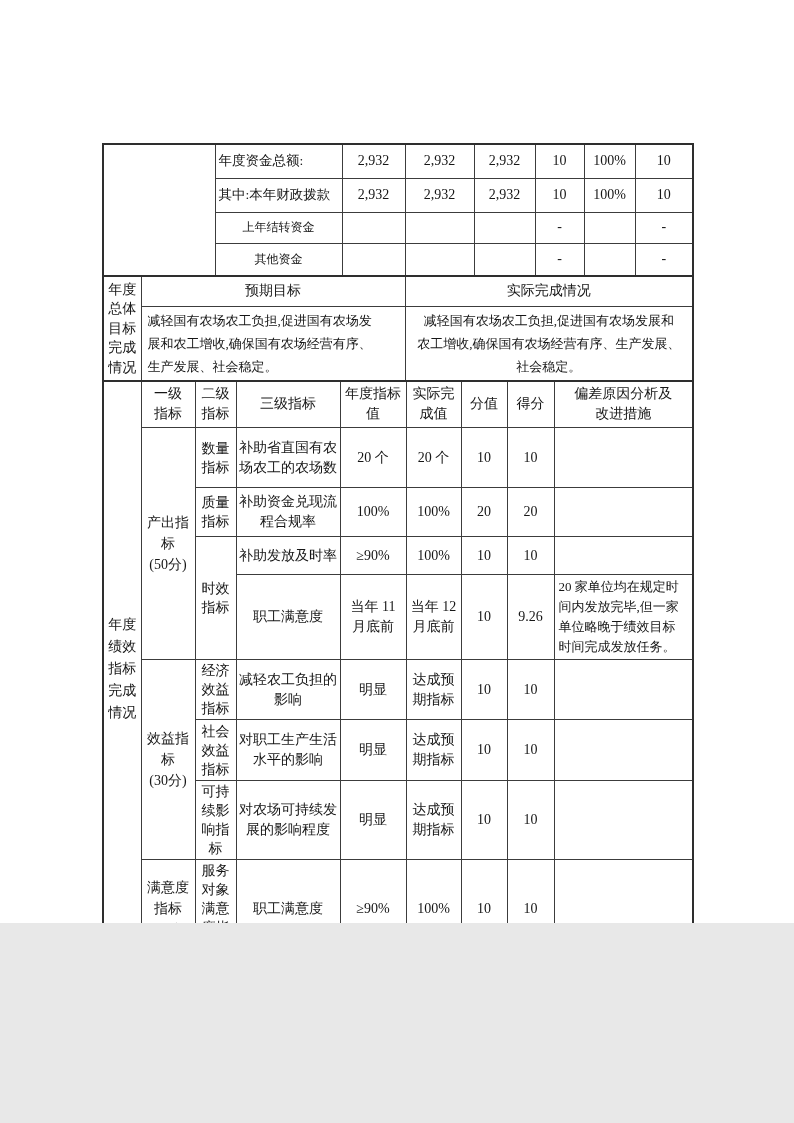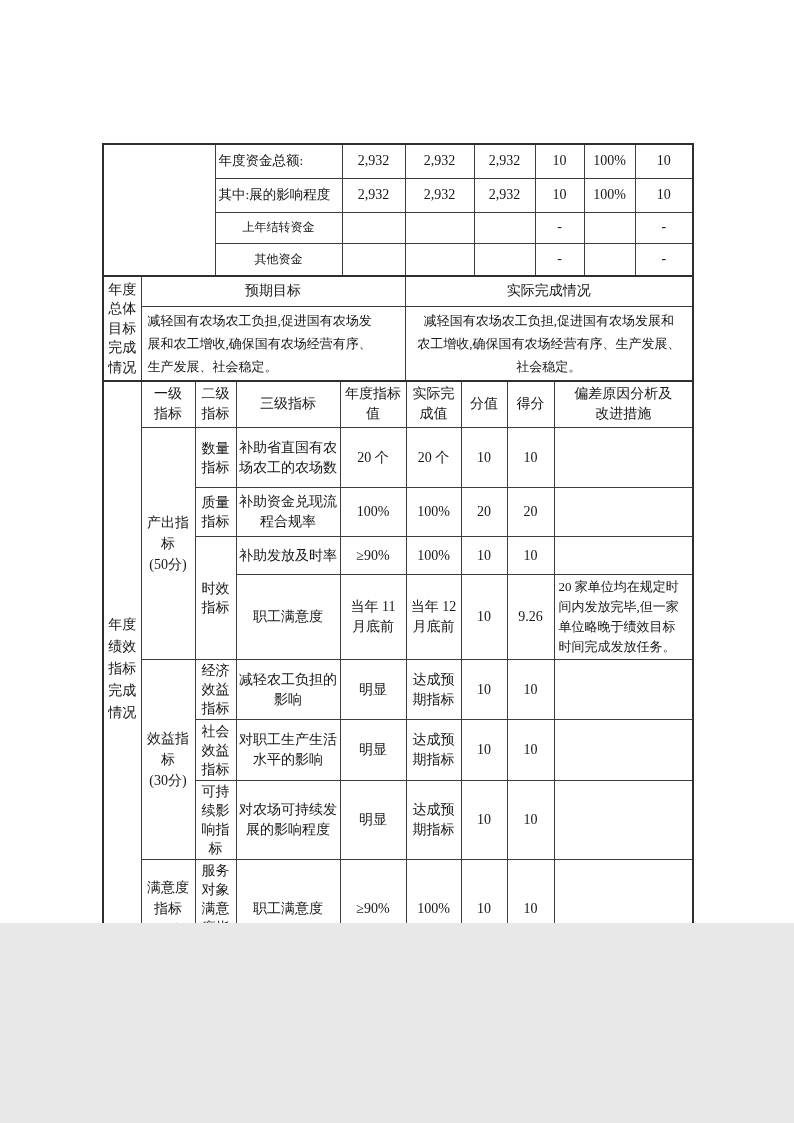--- a/index.html
+++ b/index.html
@@ -88,21 +88,21 @@
         <td rowspan="4"></td>
         <td class="flabel">年度资金总额:</td>
         <td>2,932</td>
         <td>2,932</td>
         <td>2,932</td>
         <td>10</td>
         <td>100%</td>
         <td>10</td>
       </tr>
       <tr class="ta-r2">
-        <td class="flabel">其中:展的影响程度</td>
+        <td class="flabel">其中:本年财政拨款</td>
         <td>2,932</td>
         <td>2,932</td>
         <td>2,932</td>
         <td>10</td>
         <td>100%</td>
         <td>10</td>
       </tr>
       <tr class="ta-r3">
         <td class="flabel-c">上年结转资金</td>
         <td></td>

